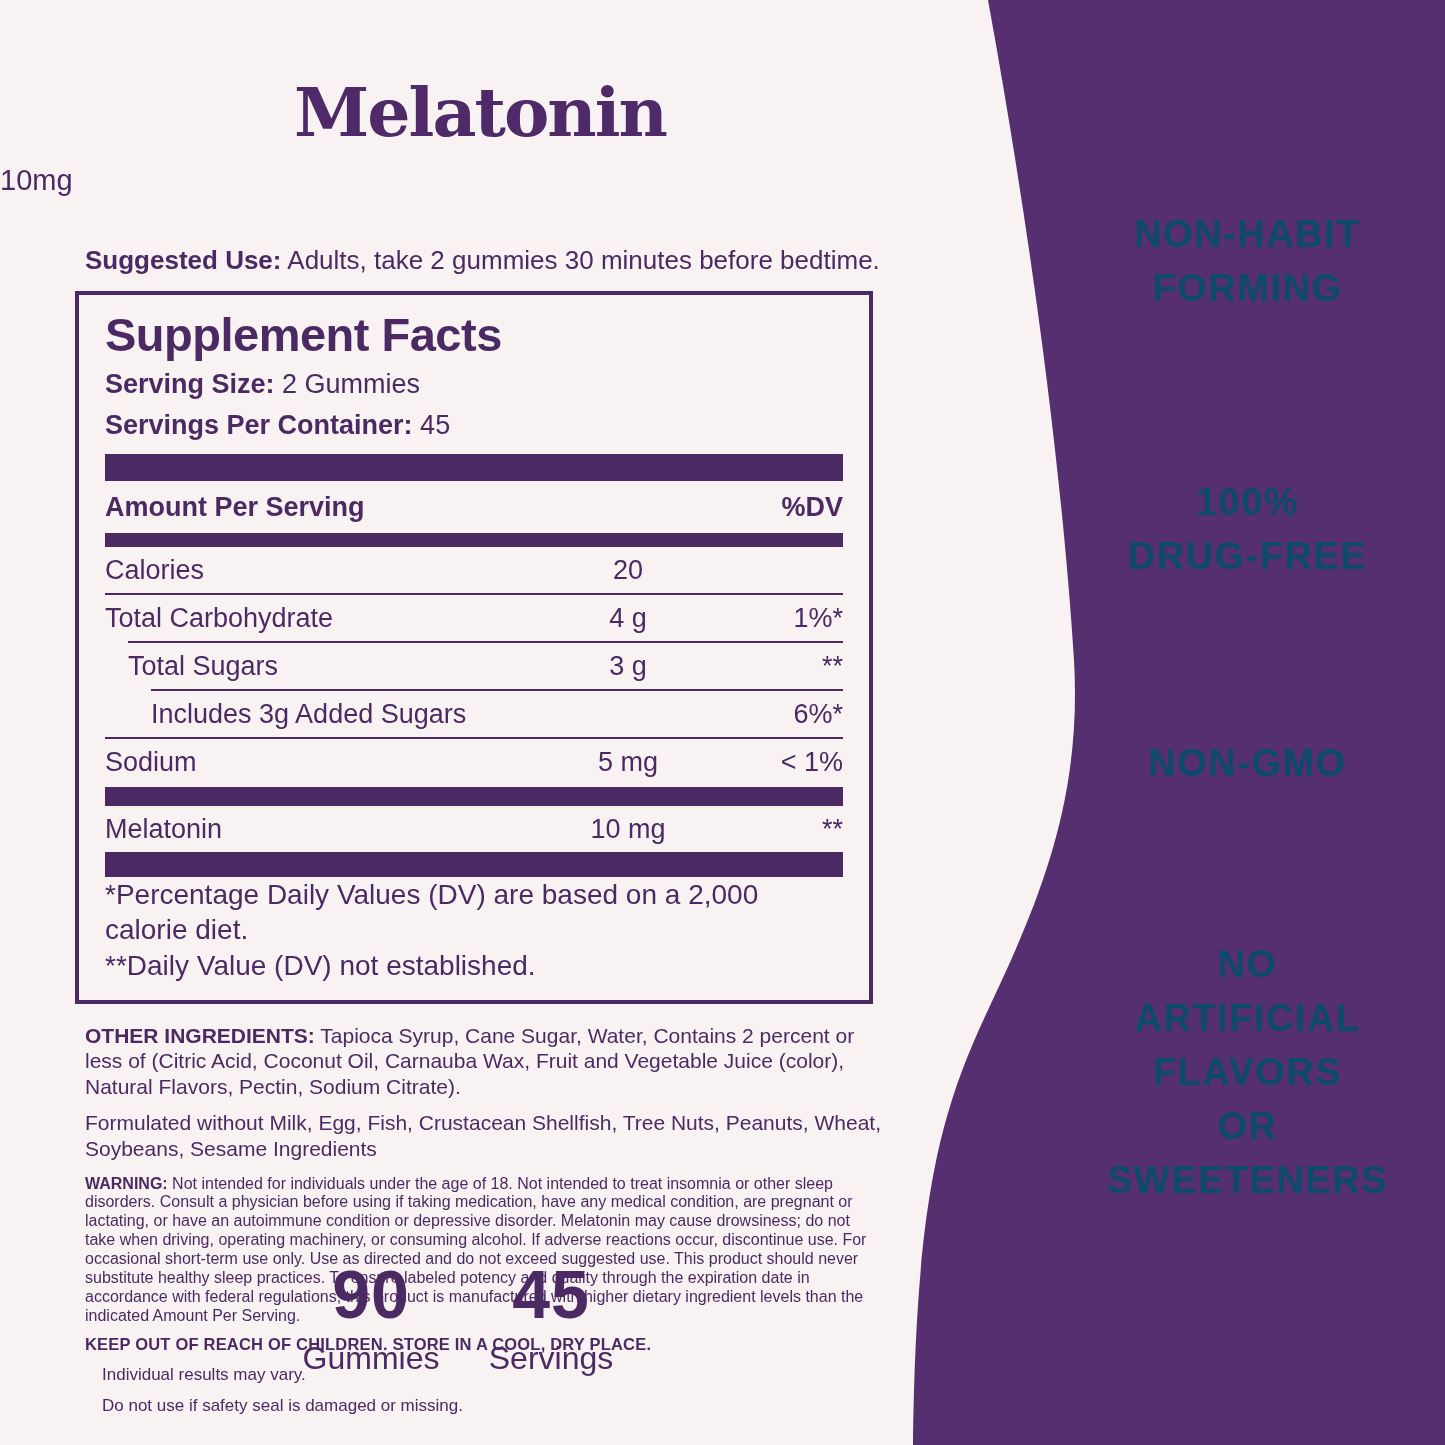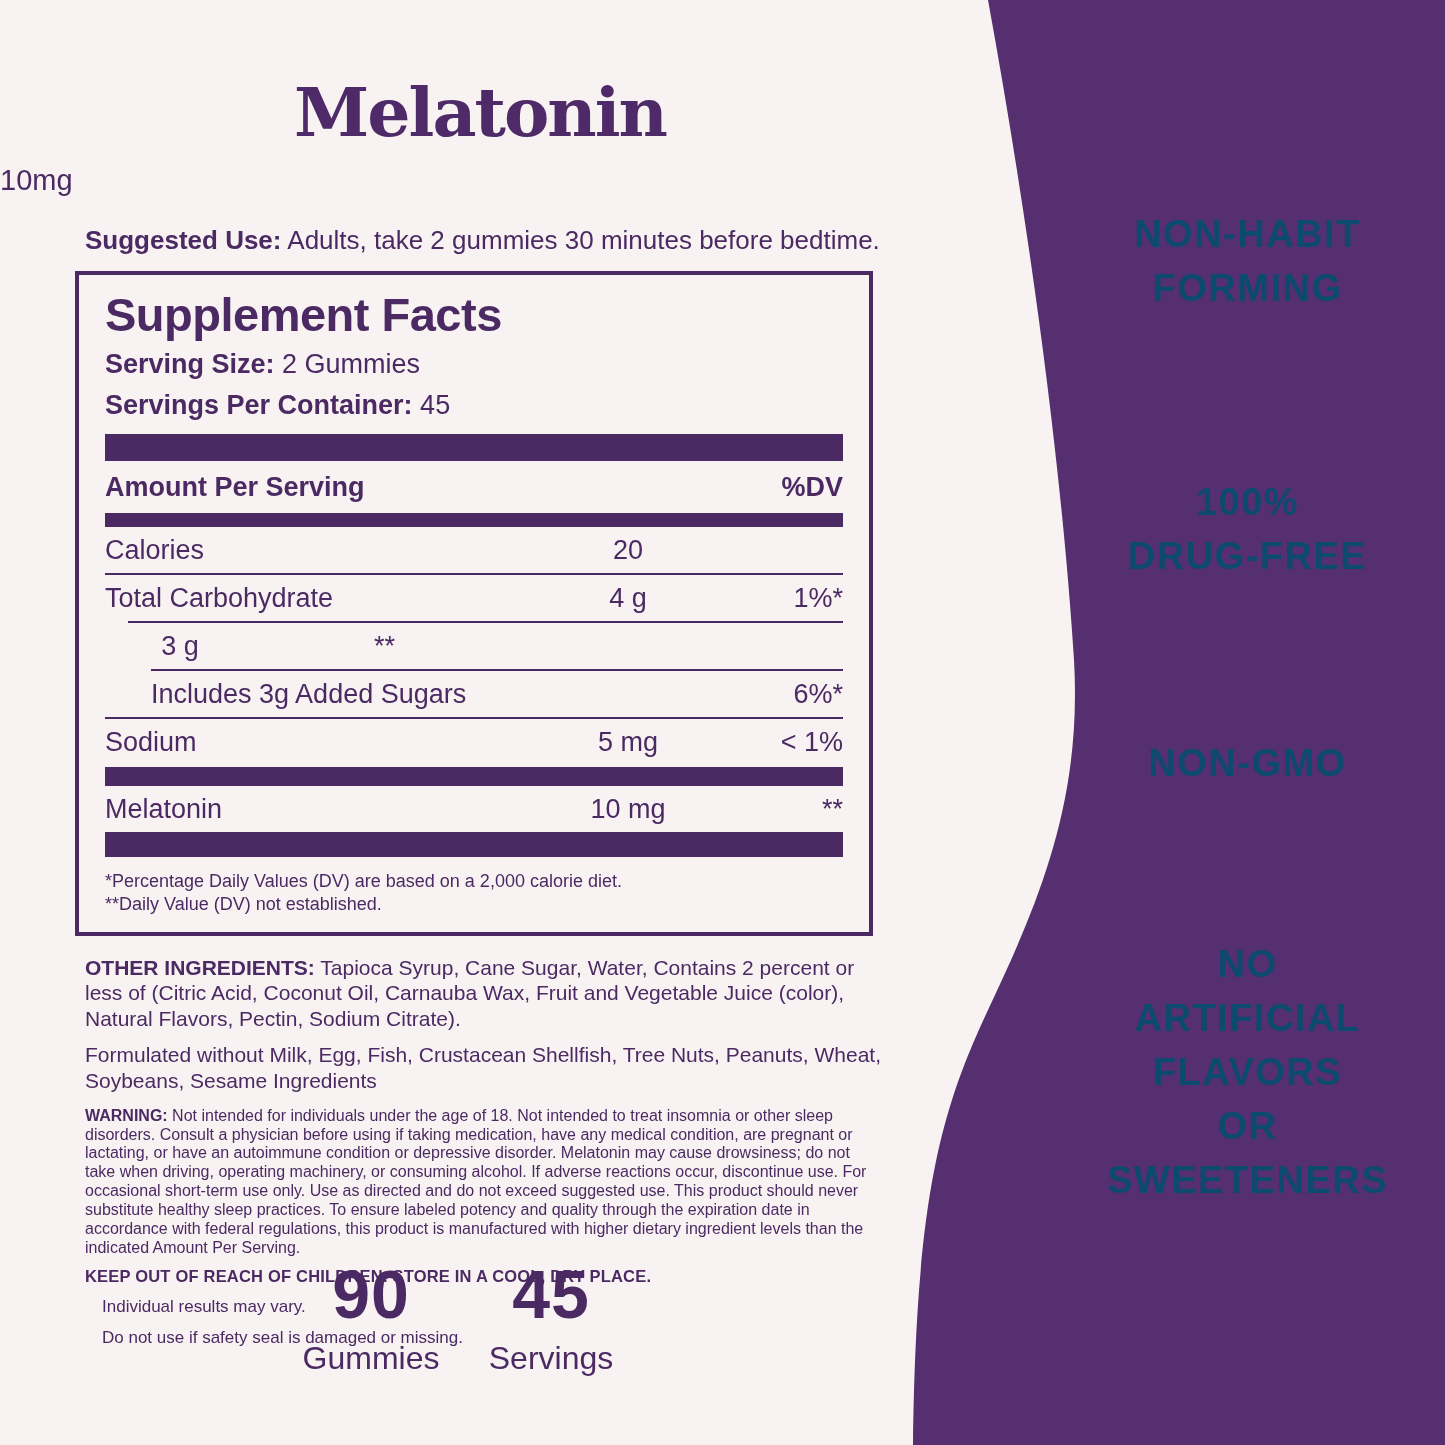--- a/index.html
+++ b/index.html
@@ -4,21 +4,21 @@
 <style>
   html,body{margin:0;padding:0;background:#e9e4e2}
   .stage{position:relative;width:1445px;height:1445px;background:#f8f3f2;
          font-family:"Liberation Sans",sans-serif;color:#4b2a63;overflow:hidden}
   .blob{position:absolute;top:0;left:0;width:1445px;height:1445px;display:block}
 
   .left{position:absolute;top:0;left:0;width:960px}
   .title{margin:78px 0 0;text-align:center;font-family:"DejaVu Serif",serif;
          font-size:68px;line-height:1;font-weight:700;letter-spacing:-2px;color:#4f2a68}
   .dosage{text-align:left;font-size:29px;margin-top:18px}
-  .suggested{margin:28px 0 0 85px;width:795px;font-size:26px;line-height:1.2}
+  .suggested{margin:48px 0 0 85px;width:795px;font-size:26px;line-height:1.2}
   strong{font-weight:700}
 
   .facts{margin:15px 0 0 75px;width:798px;box-sizing:border-box;
          border:4px solid #4b2a63;padding:15px 26px 16px}
   .facts h2{margin:0;font-size:47px;line-height:1.06;letter-spacing:-0.5px;font-weight:700}
   .serving{margin:8px 0 0;font-size:27px;line-height:1.22}
   .bar{background:#4b2a63}
   .bar-top{height:27px;margin-top:12px}
   .bar-med{height:14px}
   .bar-sod{height:19px;margin-top:2px}
@@ -26,21 +26,21 @@
   .frow{display:flex;align-items:baseline;font-size:27px;padding:8px 0 7px}
   .fhead{font-weight:700;padding:11px 0 10px}
   .name{flex:1}
   .amt{width:150px;text-align:center}
   .dv{width:140px;text-align:right}
   .indent-1 .name{padding-left:23px}
   .indent-2 .name{padding-left:46px}
   .rule{height:2px;background:#4b2a63}
   .rule.i1{margin-left:23px}
   .rule.i2{margin-left:46px}
-  .footnotes{margin-top:13px;font-size:18px;line-height:1.27}
+  .footnotes{font-size:28px;line-height:1.27}
 
   .para{margin:19px 14px 0 85px;width:798px;font-size:21px;line-height:1.22}
   .para.allergen{margin-top:11px}
   .warning{margin:13px 0 0 85px;width:798px;font-size:16px;line-height:1.18}
   .storage{margin:9px 0 0 85px;font-size:16.5px;font-weight:700;letter-spacing:.2px}
   .smallline{margin:11px 0 0 102px;font-size:17px}
 
   .stats{position:absolute;left:228px;top:1260px;width:466px;display:flex;justify-content:center}
   .stat{text-align:center;min-width:180px}
   .stat-value{font-size:68px;font-weight:700;line-height:1;letter-spacing:1px}
@@ -100,20 +100,21 @@
       <div class="rule"></div>
 
       <div class="frow">
         <span class="name">Total Carbohydrate</span>
         <span class="amt">4 g</span>
         <span class="dv">1%*</span>
       </div>
       <div class="rule i1"></div>
 
       <div class="frow indent-1">
+        <span class="name">Total Sugars</span>
         <span class="amt">3 g</span>
         <span class="dv">**</span>
       </div>
       <div class="rule i2"></div>
 
       <div class="frow indent-2">
         <span class="name">Includes 3g Added Sugars</span>
         <span class="amt"></span>
         <span class="dv">6%*</span>
       </div>

